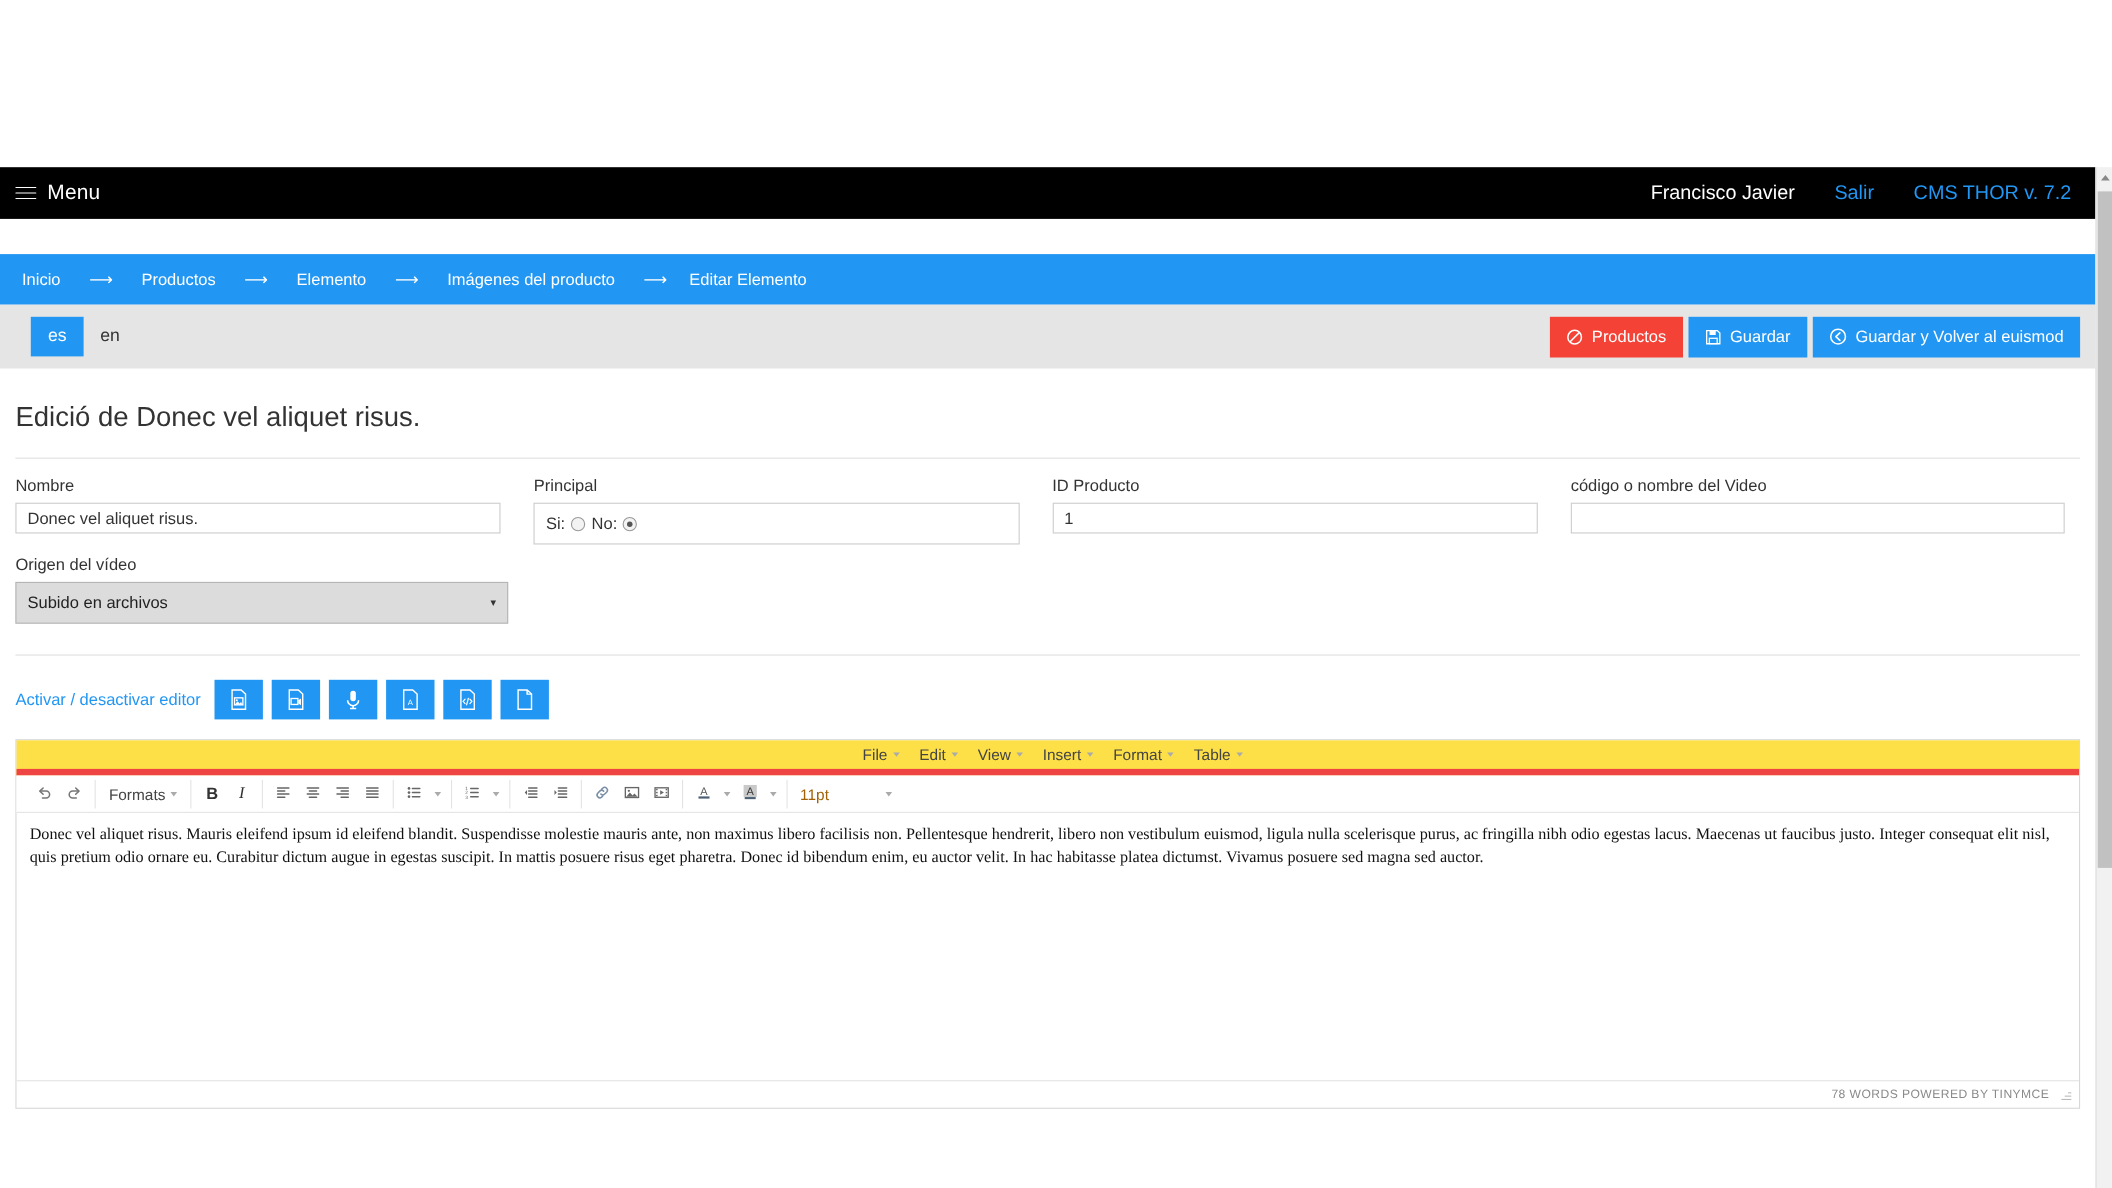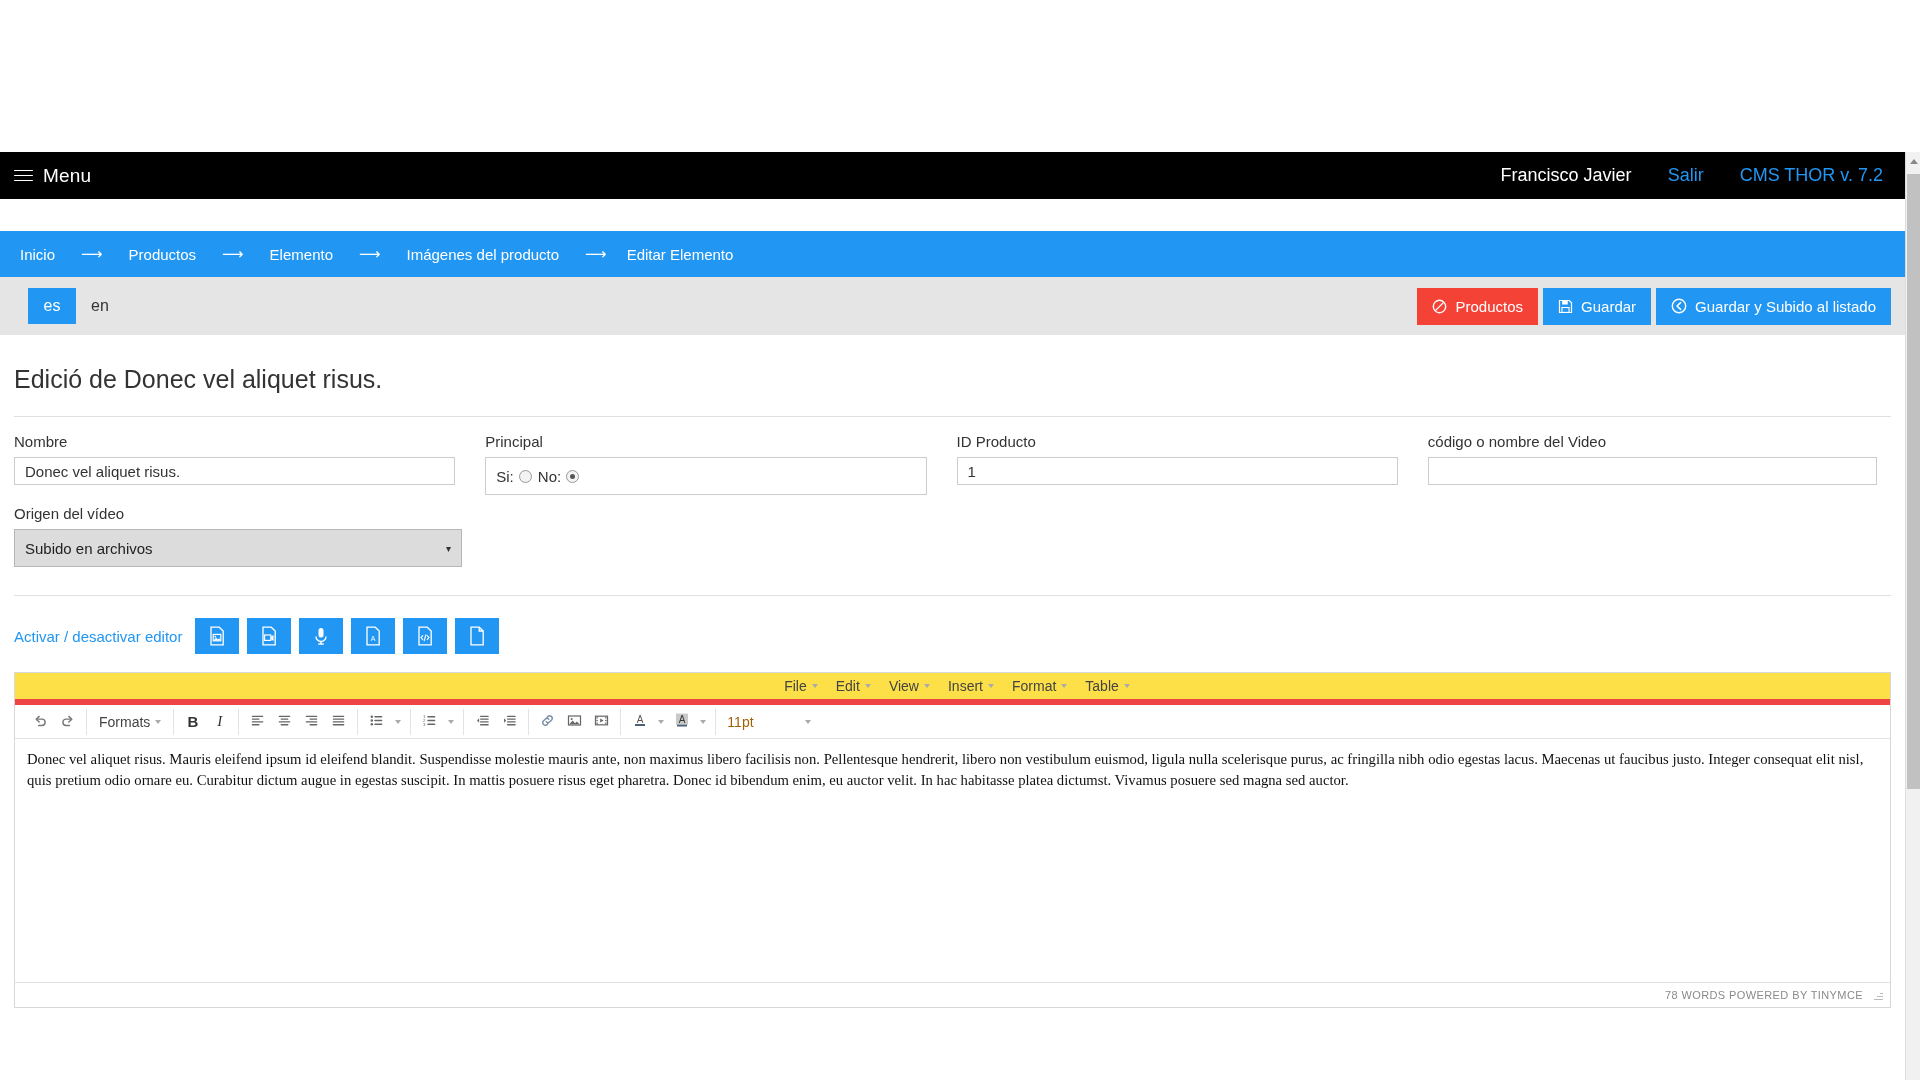--- a/index.html
+++ b/index.html
@@ -353,21 +353,21 @@
         <span>Guardar</span>
       </button>
 
       <button class="btn btn-info">
         <span>
           <svg width="16" height="16" viewBox="0 0 16 16">
               <circle cx="8" cy="8" r="6.7" fill="none" stroke="#fff" stroke-width="1.4"></circle>
               <path d="M9.6 4.6L6 8l3.6 3.4" fill="none" stroke="#fff" stroke-width="1.5" stroke-linecap="round" stroke-linejoin="round"></path>
             </svg>
         </span>
-        <span>Guardar y Subido al listado</span>
+        <span>Guardar y Volver al euismod</span>
       </button>
     </div>
   </div>
 
   <div class="content">
 
     <h1 class="page-title">Edició de Donec vel aliquet risus.</h1>
 
     <div class="form-row">
 

